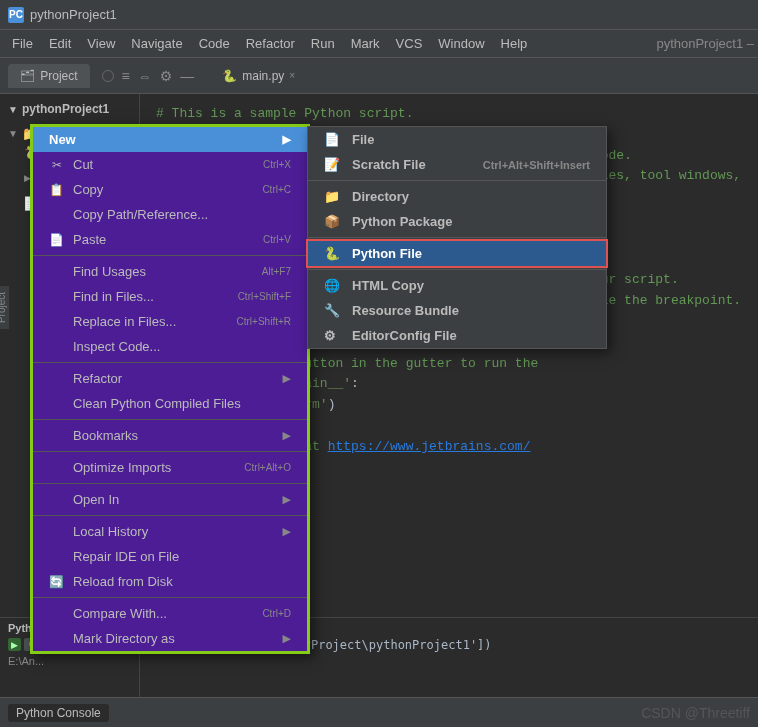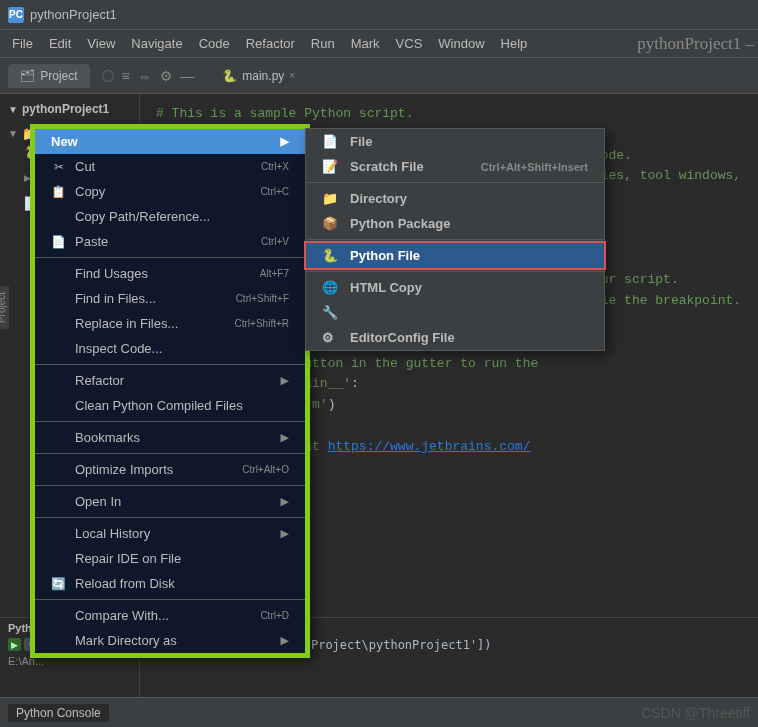--- a/index.html
+++ b/index.html
@@ -136,22 +136,22 @@
       position: absolute;
       top: 0; left: 0; right: 0; bottom: 0;
       z-index: 10;
     }
 
     
     .context-menu {
       position: absolute;
       top: 30px;
       left: 30px;
-      background: #0f172a;
-      border: 5px solid #84cc16;
+      background: #4c1d95;
+      border: 3px solid #84cc16;
       min-width: 280px;
       z-index: 100;
       box-shadow: 4px 4px 12px rgba(0,0,0,0.5);
     }
     .ctx-item {
       display: flex;
       align-items: center;
       padding: 5px 16px;
       cursor: pointer;
       color: #bbbbbb;
@@ -271,21 +271,21 @@
   <span class="menu-item">Edit</span>
   <span class="menu-item">View</span>
   <span class="menu-item">Navigate</span>
   <span class="menu-item">Code</span>
   <span class="menu-item">Refactor</span>
   <span class="menu-item">Run</span>
   <span class="menu-item">Mark</span>
   <span class="menu-item">VCS</span>
   <span class="menu-item">Window</span>
   <span class="menu-item">Help</span>
-  <span style="margin-left:auto;color:#888;font-size:17px;font-family:Liberation Serif, serif;">pythonProject1 –</span>
+  <span style="margin-left:auto;color:#888;font-size:13px;">pythonProject1 –</span>
 </div>
 
 <div class="toolbar">
   <div class="toolbar-tab">
     <span>🗂</span>
     <span>Project</span>
   </div>
   <span style="width:12px;height:12px;border:1px solid #666;border-radius:50%;display:inline-block;margin-left:8px;"></span>
   <span style="color:#888;font-size:14px;margin-left:4px;">≡</span>
   <span style="color:#888;font-size:14px;margin-left:4px;">⇔</span>
@@ -379,20 +379,21 @@
             <span class="si-icon">🐍</span>
             <span class="si-label">Python File</span>
           </div>
           <div class="submenu-separator"></div>
           <div class="submenu-item">
             <span class="si-icon">🌐</span>
             <span class="si-label">HTML Copy</span>
           </div>
           <div class="submenu-item">
             <span class="si-icon">🔧</span>
+            <span class="si-label">Resource Bundle</span>
           </div>
           <div class="submenu-item">
             <span class="si-icon">⚙</span>
             <span class="si-label">EditorConfig File</span>
           </div>
         </div>
       </div>
 
       <div class="ctx-item">
         <span class="ctx-icon">✂</span>

